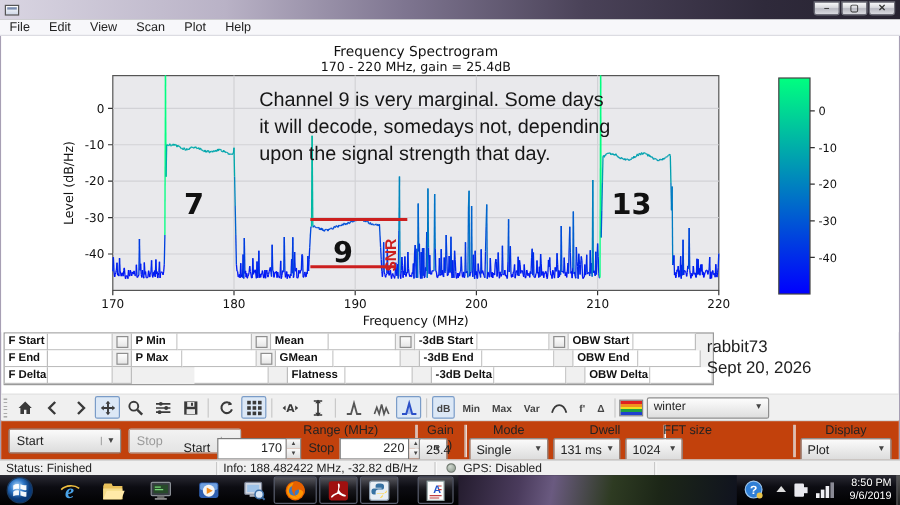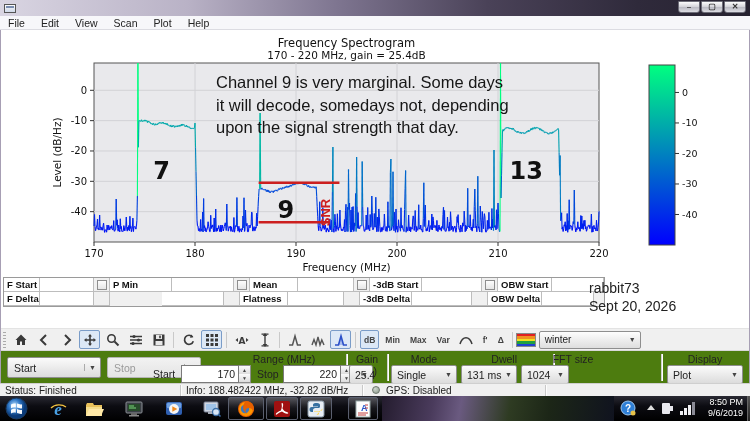--- a/index.html
+++ b/index.html
@@ -53,21 +53,21 @@
   .tbtn.text { width:auto; padding:0 3px; font-size:8.5px; font-weight:bold; color:#444; }
   .tsep { width:1px; height:16px; background:#c9c9c9; margin:0 3px; }
   .swatch { width:20px; height:14px; border:1px solid #888;
     background:linear-gradient(#e02020 0 20%,#f09020 20% 40%,#f0e020 40% 60%,#20a040 60% 80%,#2040d0 80% 100%); }
   .cmap-select { height:18px; width:102px; margin-left:3px; border:1px solid #8e8e8e; border-radius:2px;
     background:linear-gradient(#fdfdfd,#dedede); font-size:10px; color:#222;
     display:flex; align-items:center; padding-left:5px; position:relative; }
   .cmap-select .arrow, .sel .arrow { position:absolute; right:4px; font-size:7px; color:#444; }
 
   
-  .controls { position:absolute; left:0; top:320px; width:748px; height:33px; background:#4d7c0f;
+  .controls { position:absolute; left:0; top:320px; width:748px; height:33px; background:#c2410c;
     border-top:1px solid #d8d8d8; font-size:10.5px; color:#222; }
   .caption { position:absolute; top:2px; font-size:10.5px; color:#222; }
   .btn { position:absolute; height:21px; width:94px; top:6px; border:1px solid #8e8e8e; border-radius:2px;
     background:linear-gradient(#fbfbfb,#dcdcdc); font-size:10.5px; display:flex; align-items:center; }
   .btn .lbl { padding-left:6px; flex:1; }
   .btn .dd { width:16px; border-left:1px solid #aaa; text-align:center; font-size:7px; color:#444; }
   .btn.disabled { color:#9a9a9a; background:linear-gradient(#f2f2f2,#e4e4e4); border-color:#b5b5b5; }
   .numwrap { position:absolute; top:14px; height:18px; display:flex; }
   .numbox { height:18px; border:1px solid #7a7a7a; background:#fff; font-size:10.5px;
     text-align:right; padding:2px 3px 0 0; }
@@ -1197,36 +1197,56 @@
         <text x="681" y="187.9915254237288" font-size="9.5" fill="#111" font-family="DejaVu Sans, sans-serif">-40</text>
       </svg>
 
     <div class="mtable">
         <div class="mrow">
           <div class="mcell mlabel" style="width: 36px;">F Start</div>
           <div class="mcell mvalue" style="width: 54px;"></div>
           <div class="mcell mcb" style="width: 16px;">
             <span class="cbox"></span>
           </div>
-          <div class="mcell mlabel" style="width: 62px;">P Min</div>
+          <div class="mcell mlabel" style="width: 38px;">P Min</div>
           <div class="mcell mvalue" style="width: 62px;"></div>
           <div class="mcell mcb" style="width: 16px;">
             <span class="cbox"></span>
           </div>
           <div class="mcell mlabel" style="width: 48px;">Mean</div>
           <div class="mcell mvalue" style="width: 56px;"></div>
           <div class="mcell mcb" style="width: 16px;">
             <span class="cbox"></span>
           </div>
           <div class="mcell mlabel" style="width: 52px;">-3dB Start</div>
           <div class="mcell mvalue" style="width: 60px;"></div>
           <div class="mcell mcb" style="width: 16px;">
             <span class="cbox"></span>
           </div>
           <div class="mcell mlabel" style="width: 54px;">OBW Start</div>
+          <div class="mcell mvalue" style="width: 52px;"></div>
+        </div>
+        <div class="mrow">
+          <div class="mcell mlabel" style="width: 36px;">F End</div>
+          <div class="mcell mvalue" style="width: 54px;"></div>
+          <div class="mcell mcb" style="width: 16px;">
+            <span class="cbox"></span>
+          </div>
+          <div class="mcell mlabel" style="width: 42px;">P Max</div>
+          <div class="mcell mvalue" style="width: 62px;"></div>
+          <div class="mcell mcb" style="width: 16px;">
+            <span class="cbox"></span>
+          </div>
+          <div class="mcell mlabel" style="width: 48px;">GMean</div>
+          <div class="mcell mvalue" style="width: 56px;"></div>
+          <div class="mcell mcb" style="width: 16px;"></div>
+          <div class="mcell mlabel" style="width: 52px;">-3dB End</div>
+          <div class="mcell mvalue" style="width: 60px;"></div>
+          <div class="mcell mcb" style="width: 16px;"></div>
+          <div class="mcell mlabel" style="width: 54px;">OBW End</div>
           <div class="mcell mvalue" style="width: 52px;"></div>
         </div>
         <div class="mrow">
           <div class="mcell mlabel" style="width: 36px;">F Delta</div>
           <div class="mcell mvalue" style="width: 54px;"></div>
           <div class="mcell mcb" style="width: 16px;"></div>
           <div class="mcell mlabel" style="width: 52px; margin-top: 40px;">P Delta</div>
           <div class="mcell mvalue" style="width: 62px;"></div>
           <div class="mcell mcb" style="width: 16px;"></div>
           <div class="mcell mlabel" style="width: 48px;">Flatness</div>

